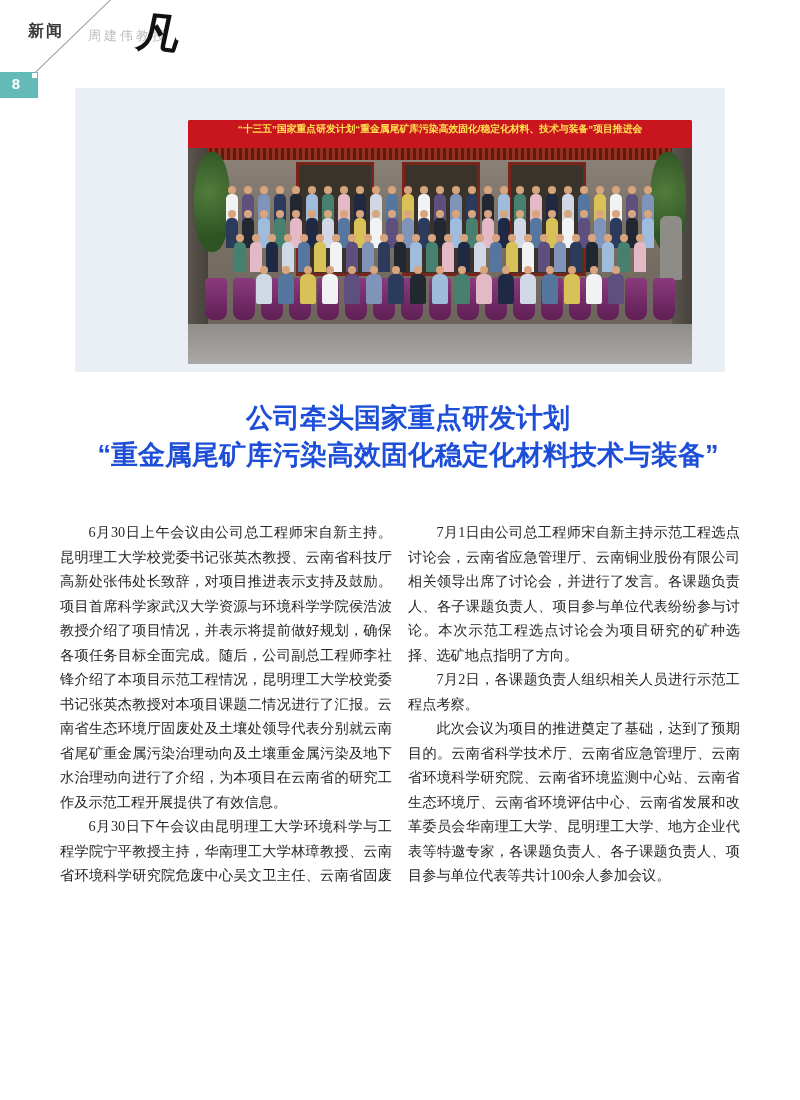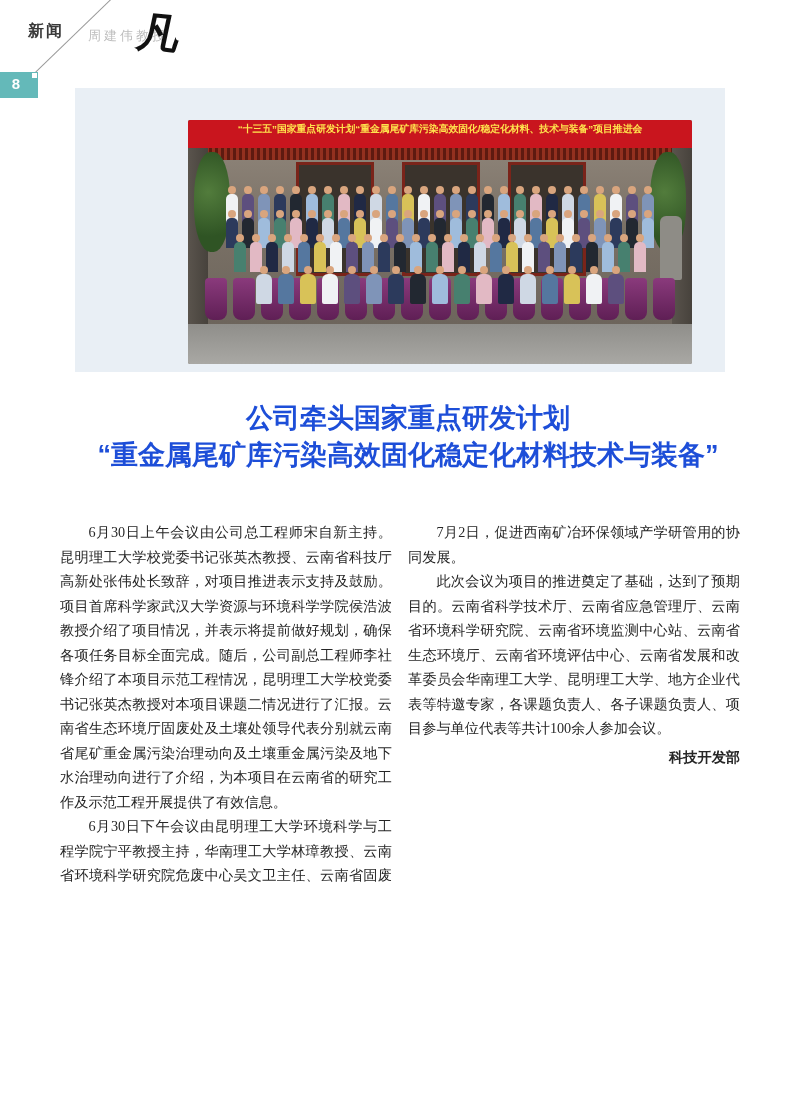--- a/index.html
+++ b/index.html
@@ -223,18 +223,19 @@
   </section>
 
   <h1 class="headline">
     <span>公司牵头国家重点研发计划</span>
     <span>“重金属尾矿库污染高效固化稳定化材料技术与装备”</span>
   </h1>
 
   <section class="article">
     <p>6月30日上午会议由公司总工程师宋自新主持。昆明理工大学校党委书记张英杰教授、云南省科技厅高新处张伟处长致辞，对项目推进表示支持及鼓励。项目首席科学家武汉大学资源与环境科学学院侯浩波教授介绍了项目情况，并表示将提前做好规划，确保各项任务目标全面完成。随后，公司副总工程师李社锋介绍了本项目示范工程情况，昆明理工大学校党委书记张英杰教授对本项目课题二情况进行了汇报。云南省生态环境厅固废处及土壤处领导代表分别就云南省尾矿重金属污染治理动向及土壤重金属污染及地下水治理动向进行了介绍，为本项目在云南省的研究工作及示范工程开展提供了有效信息。</p>
     <p>6月30日下午会议由昆明理工大学环境科学与工程学院宁平教授主持，华南理工大学林璋教授、云南省环境科学研究院危废中心吴文卫主任、云南省固废管理中心胡若鹏主任、云南省环境监测中心站赵娟主任、中国地质大学（武汉）周建伟教授、昆明理工大学化学工程学院夏举佩教授分别进行了交流分享，介绍了当前尾矿治理的先进技术、旨在保障项目顺利实施。</p>
-    <p>7月2日，促进西南矿冶环保领域产学研管用的协同发展。</p>
+    <p>7月1日由公司总工程师宋自新主持示范工程选点讨论会，云南省应急管理厅、云南铜业股份有限公司相关领导出席了讨论会，并进行了发言。各课题负责人、各子课题负责人、项目参与单位代表纷纷参与讨论。本次示范工程选点讨论会为项目研究的矿种选择、选矿地点指明了方向。</p>
+    <p>7月2日，各课题负责人组织相关人员进行示范工程点考察。</p>
     <p>此次会议为项目的推进奠定了基础，达到了预期目的。云南省科学技术厅、云南省应急管理厅、云南省环境科学研究院、云南省环境监测中心站、云南省生态环境厅、云南省环境评估中心、云南省发展和改革委员会华南理工大学、昆明理工大学、地方企业代表等特邀专家，各课题负责人、各子课题负责人、项目参与单位代表等共计100余人参加会议。</p>
     <p class="signature">科技开发部</p>
   </section>
 
 </div>
 
 </body></html>

